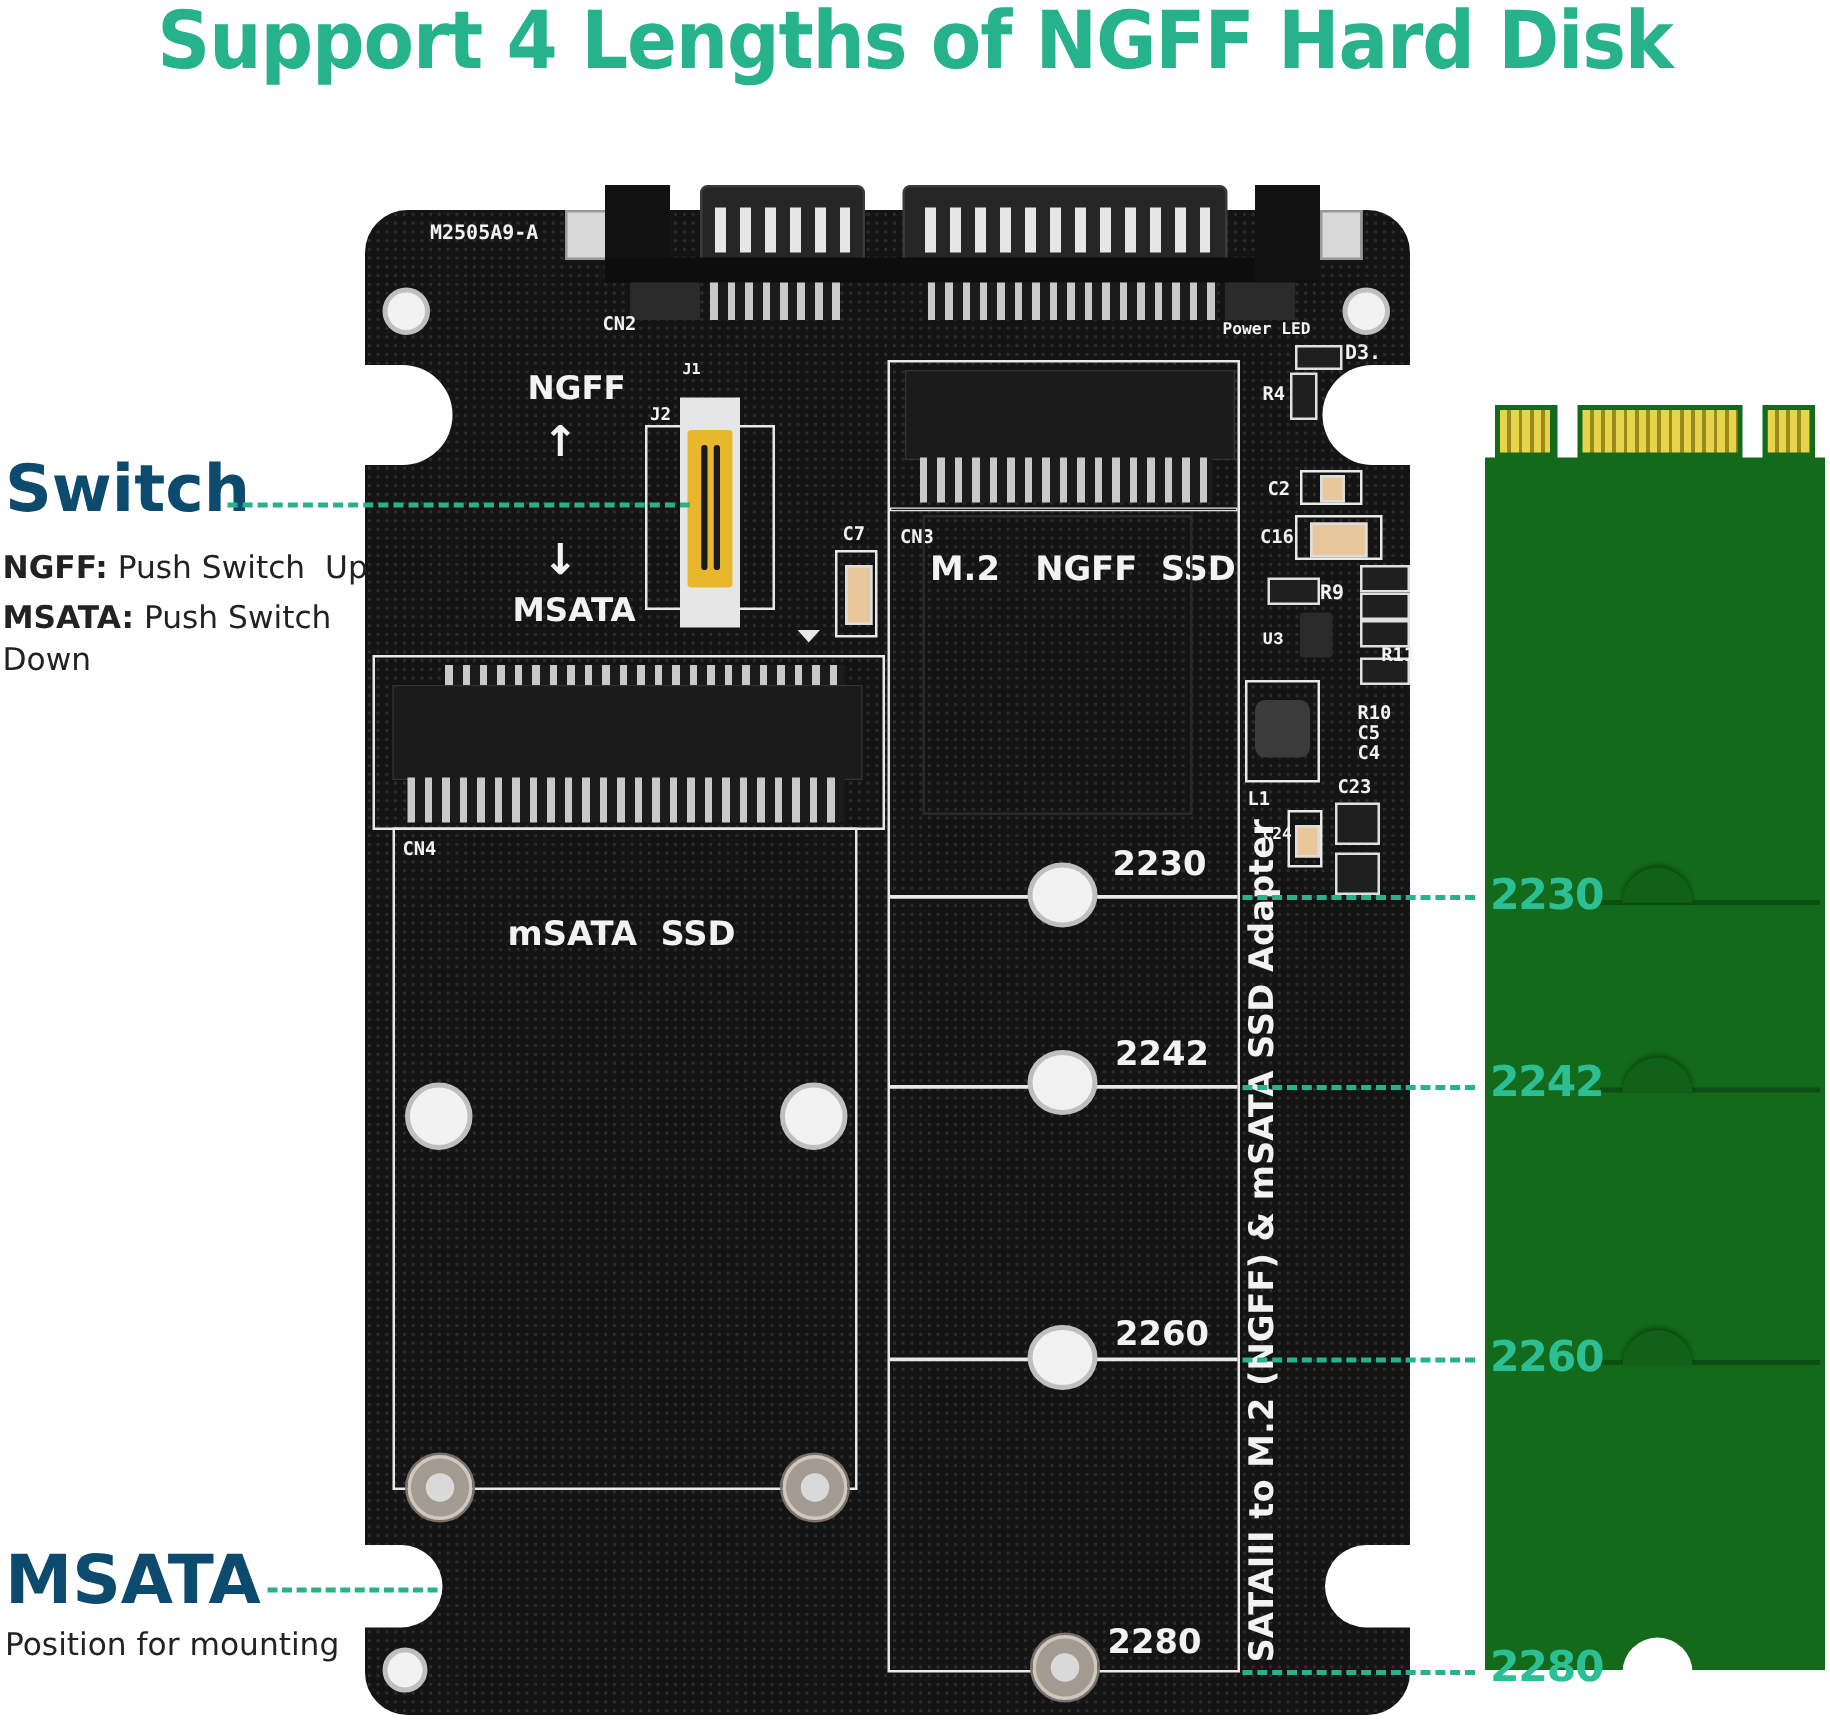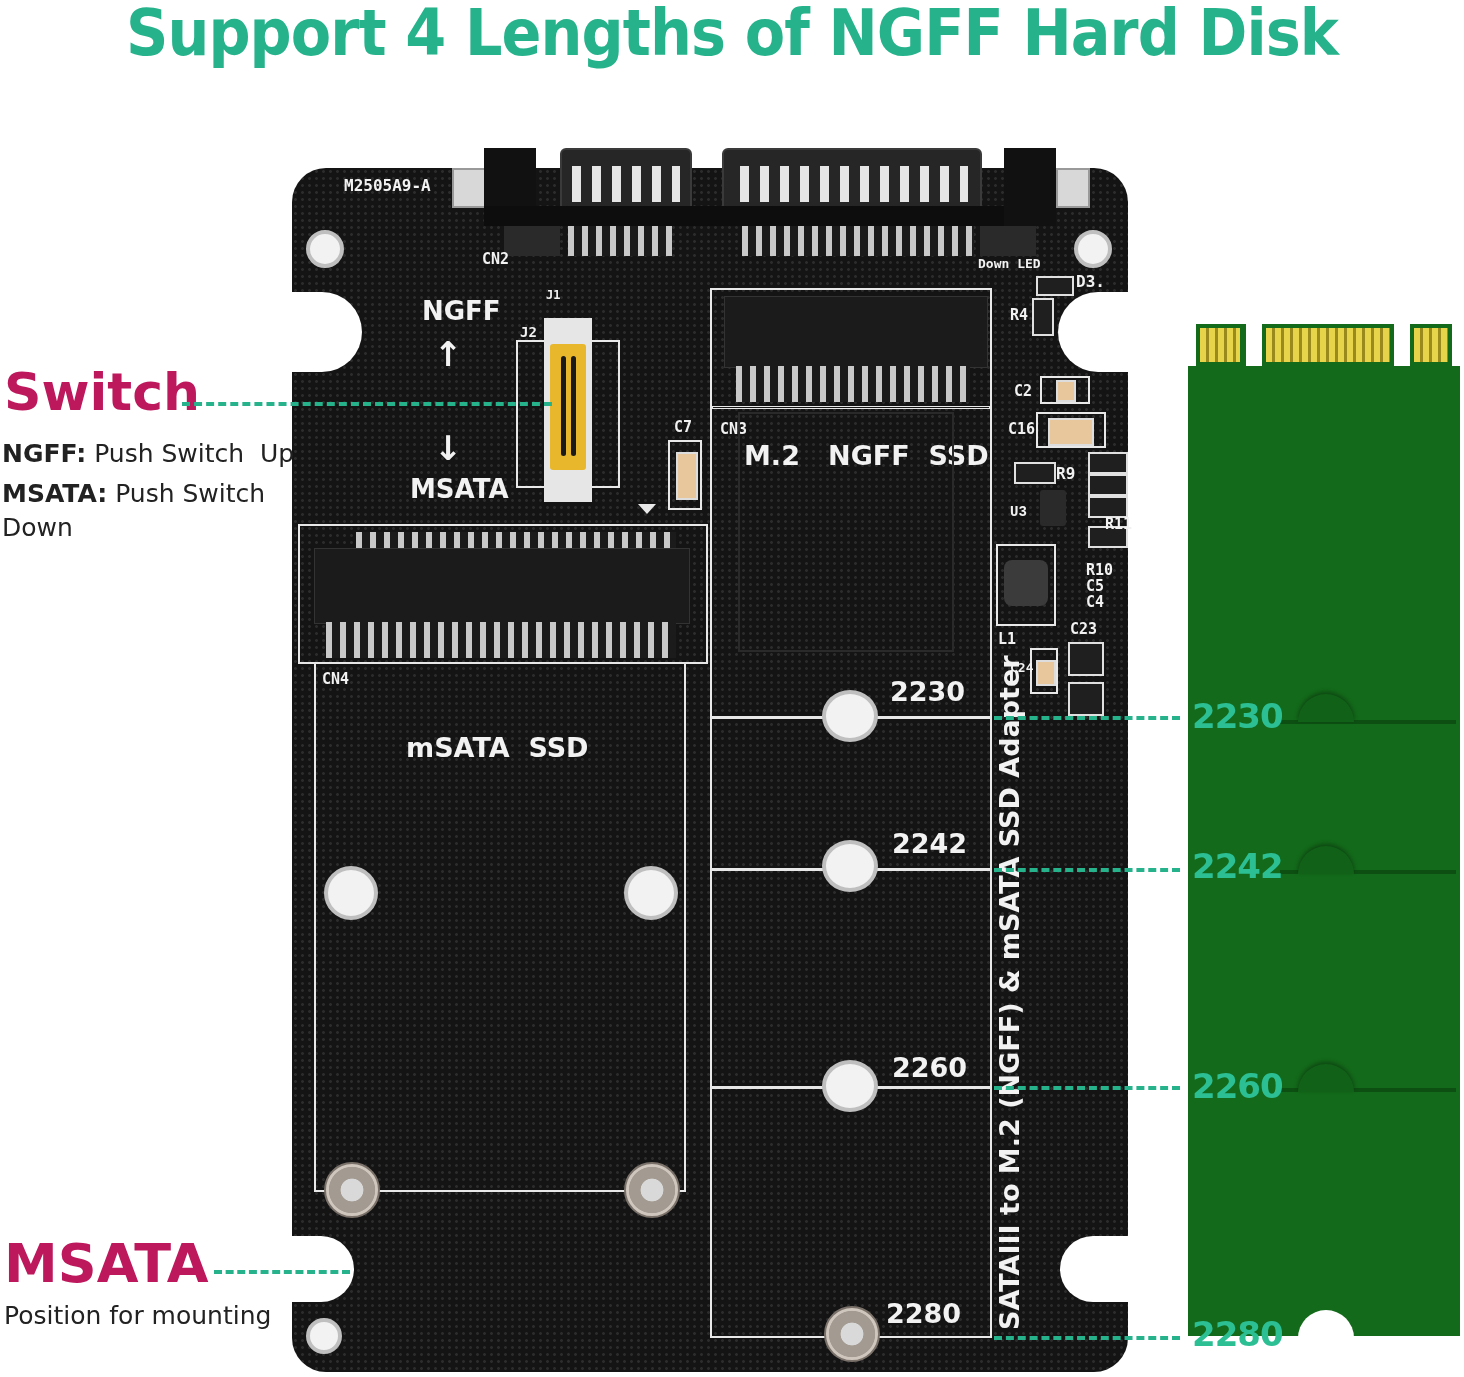--- a/index.html
+++ b/index.html
@@ -1,19 +1,19 @@
 <!DOCTYPE html>
 <html><head>
 <meta charset="utf-8">
 <style>
   html, body { margin:0; padding:0; background:#ffffff; }
   body { width:1464px; height:1377px; position:relative; overflow:hidden; font-family:"DejaVu Sans", sans-serif; }
   .abs { position:absolute; }
   .title { left:0; top:-4px; width:1464px; text-align:center; font-family:"DejaVu Sans", sans-serif; font-weight:bold; font-size:64px; color:#26b38c; letter-spacing:-1px; transform:scaleX(0.92); transform-origin:center; }
-  .callout-big { font-family:"DejaVu Sans", sans-serif; font-weight:bold; color:#be185d; }
+  .callout-big { font-family:"DejaVu Sans", sans-serif; font-weight:bold; color:#0c4a6e; }
   .callout-text { font-family:"DejaVu Sans", sans-serif; color:#222; font-size:25px; line-height:36px; }
   .callout-text b { font-weight:bold;margin-top:40px; }
   .dash { border-top:4px dashed #26b38c; height:0; }
 
   
   .pcb { left:292px; top:168px; width:836px; height:1204px; background:#141414; border-radius:34px;
          background-image: radial-gradient(circle, #2c2c2c 1.2px, transparent 1.6px); background-size:7px 7px; }
   .notch { background:#ffffff; border-radius:0 40px 40px 0; }
   .notch-r { background:#ffffff; border-radius:40px 0 0 40px; }
   .hole { background:#f2f2f2; border-radius:50%; border:4px solid #bfbfbf; box-sizing:border-box; }
@@ -63,21 +63,21 @@
 <div class="abs" style="left:484px;top:206px;width:570px;height:20px;background:#0d0d0d;"></div>
 <div class="abs" style="left:1004px;top:148px;width:52px;height:78px;background:#111;"></div>
 <div class="abs bracket" style="left:1056px;top:168px;width:30px;height:36px;"></div>
 <div class="abs pins" style="left:568px;top:226px;width:104px;height:30px;"></div>
 <div class="abs pins" style="left:742px;top:226px;width:232px;height:30px;"></div>
 <div class="abs" style="left:504px;top:226px;width:56px;height:30px;background:#2a2a2a;"></div>
 <div class="abs" style="left:980px;top:226px;width:56px;height:30px;background:#2a2a2a;"></div>
 
 <div class="abs silk" style="left:344px;top:176px;font-size:16px;">M2505A9-A</div>
 <div class="abs silk" style="left:482px;top:250px;font-size:15px;">CN2</div>
-<div class="abs silk" style="left:978px;top:256px;font-size:13px;">Down LED</div>
+<div class="abs silk" style="left:978px;top:256px;font-size:13px;">Power LED</div>
 <div class="abs silk" style="left:1076px;top:272px;font-size:16px;">D3.</div>
 <div class="abs smd" style="left:1036px;top:276px;width:34px;height:16px;"></div>
 <div class="abs smd" style="left:1032px;top:298px;width:18px;height:34px;"></div>
 <div class="abs silk" style="left:1010px;top:306px;font-size:15px;">R4</div>
 
 <div class="abs silk" style="left:422px;top:296px;font-size:26px;font-family:'DejaVu Sans',sans-serif;">NGFF</div>
 <div class="abs silk" style="left:434px;top:334px;font-size:34px;font-family:'DejaVu Sans',sans-serif;">↑</div>
 <div class="abs silk" style="left:434px;top:428px;font-size:34px;font-family:'DejaVu Sans',sans-serif;">↓</div>
 <div class="abs silk" style="left:410px;top:474px;font-size:26px;font-family:'DejaVu Sans',sans-serif;">MSATA</div>
 <div class="abs silk" style="left:546px;top:288px;font-size:12px;">J1</div>

